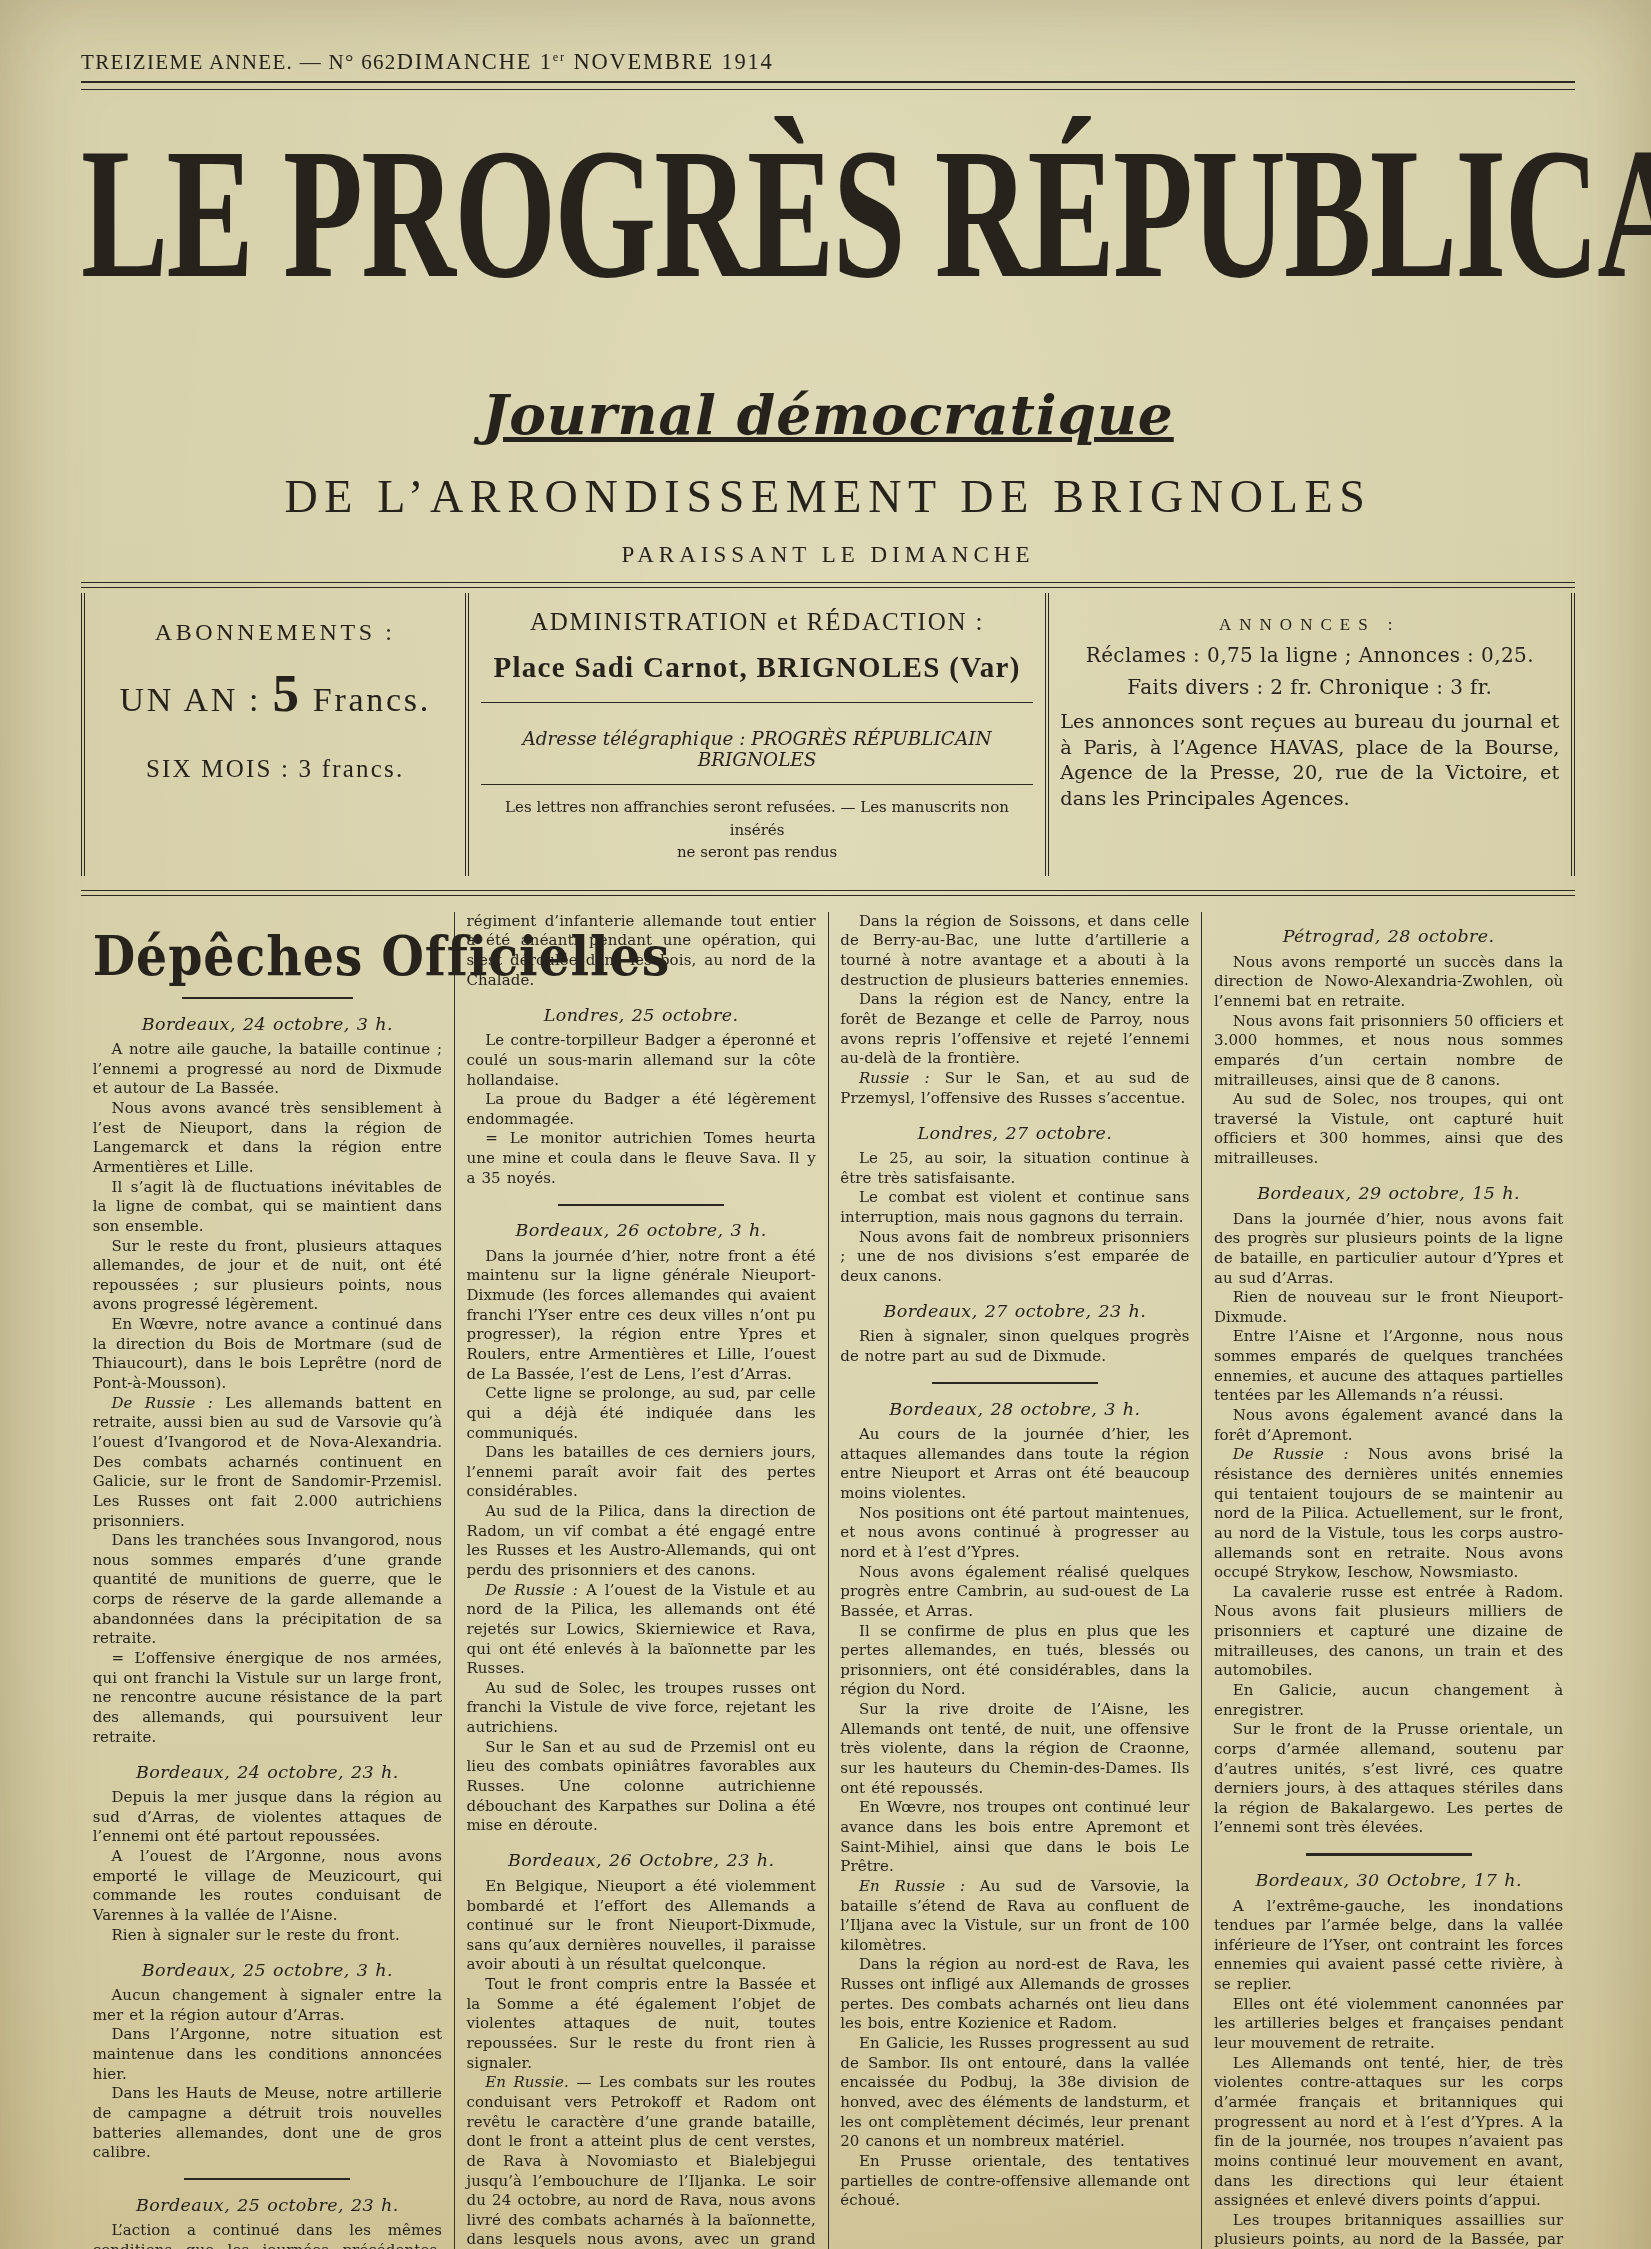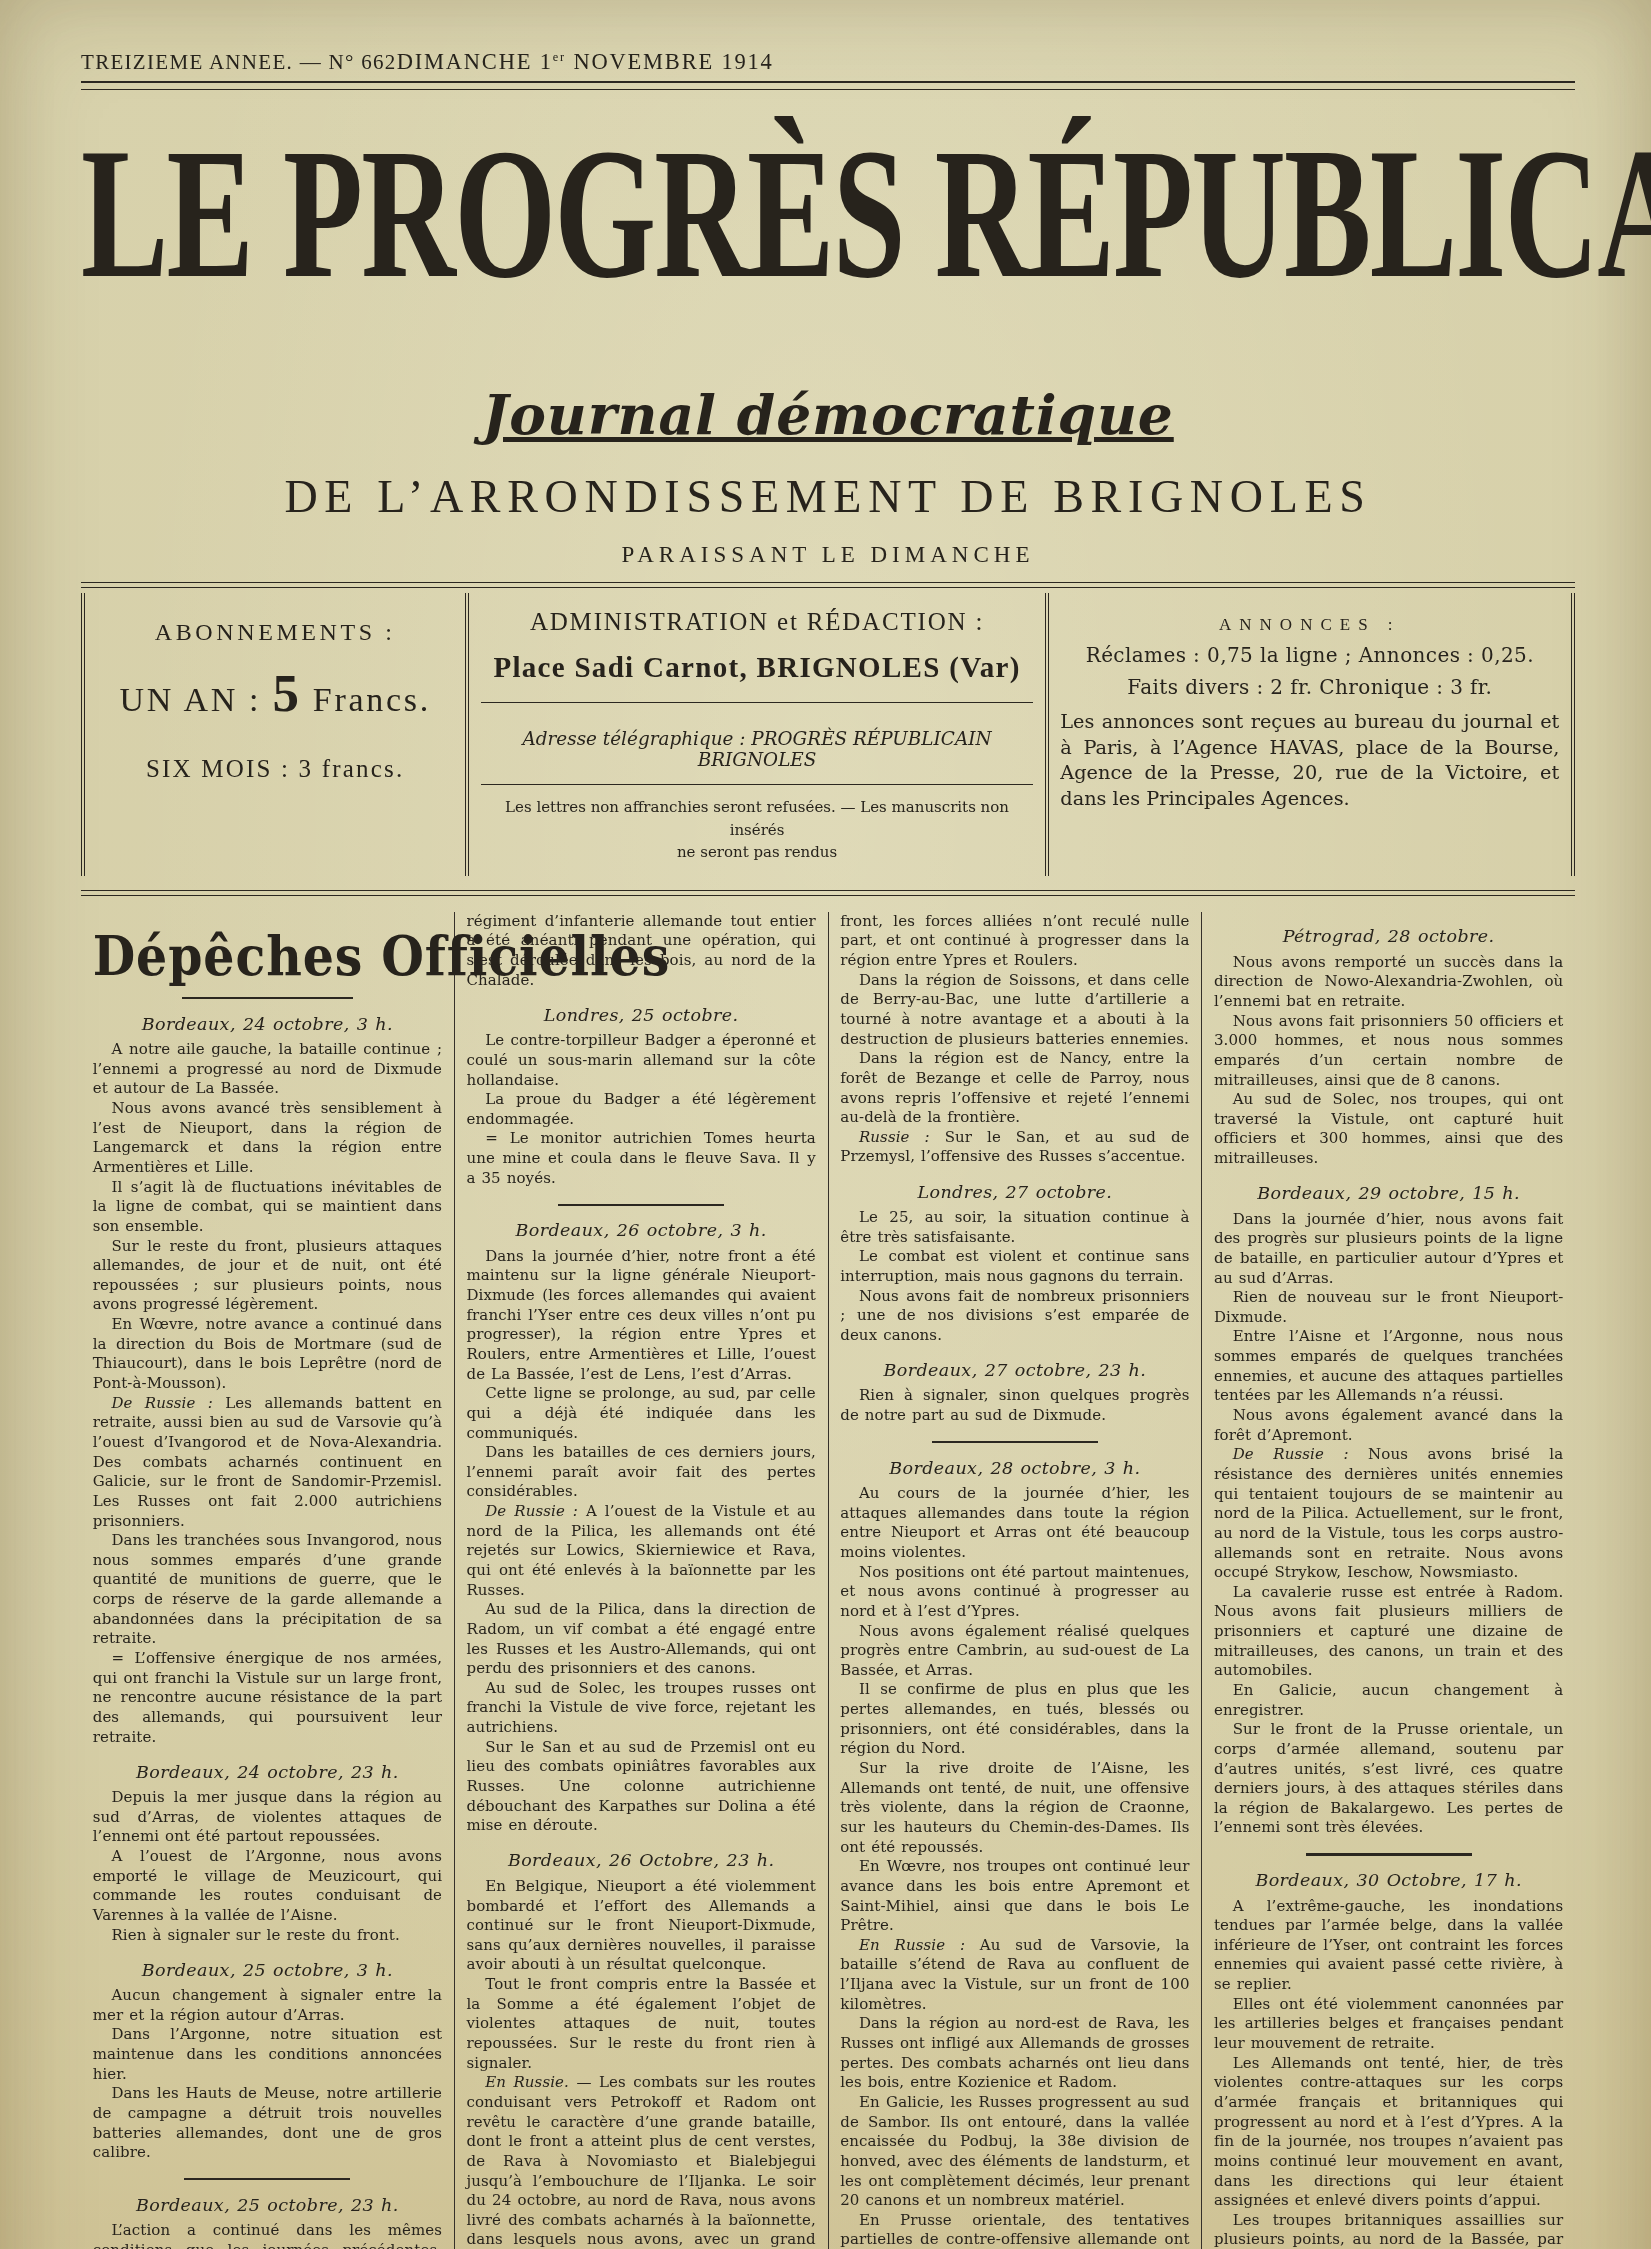--- a/index.html
+++ b/index.html
@@ -151,31 +151,30 @@
         <p class="para cont">régiment d’infanterie allemande tout entier a été anéanti pendant une opération, qui s’est déroulée dans les bois, au nord de la Chalade.</p>
         <p class="dateline">Londres, 25 octobre.</p>
         <p class="para">Le contre-torpilleur Badger a éperonné et coulé un sous-marin allemand sur la côte hollandaise.</p>
         <p class="para">La proue du Badger a été légèrement endommagée.</p>
         <p class="para">= Le monitor autrichien Tomes heurta une mine et coula dans le fleuve Sava. Il y a 35 noyés.</p>
         <div class="sep-rule"></div>
         <p class="dateline">Bordeaux, 26 octobre, 3 h.</p>
         <p class="para">Dans la journée d’hier, notre front a été maintenu sur la ligne générale Nieuport-Dixmude (les forces allemandes qui avaient franchi l’Yser entre ces deux villes n’ont pu progresser), la région entre Ypres et Roulers, entre Armentières et Lille, l’ouest de La Bassée, l’est de Lens, l’est d’Arras.</p>
         <p class="para">Cette ligne se prolonge, au sud, par celle qui a déjà été indiquée dans les communiqués.</p>
         <p class="para">Dans les batailles de ces derniers jours, l’ennemi paraît avoir fait des pertes considérables.</p>
+        <p class="para">Au sud de la Pilica, dans la direction de Radom, un vif combat a été engagé entre les Russes et les Austro-Allemands, qui ont perdu des prisonniers et des canons.</p>
         <p class="para"><em class="lead">De Russie : </em>A l’ouest de la Vistule et au nord de la Pilica, les allemands ont été rejetés sur Lowics, Skierniewice et Rava, qui ont été enlevés à la baïonnette par les Russes.</p>
-        <p class="para">Au sud de la Pilica, dans la direction de Radom, un vif combat a été engagé entre les Russes et les Austro-Allemands, qui ont perdu des prisonniers et des canons.</p>
         <p class="para">Au sud de Solec, les troupes russes ont franchi la Vistule de vive force, rejetant les autrichiens.</p>
         <p class="para">Sur le San et au sud de Przemisl ont eu lieu des combats opiniâtres favorables aux Russes. Une colonne autrichienne débouchant des Karpathes sur Dolina a été mise en déroute.</p>
         <p class="dateline">Bordeaux, 26 Octobre, 23 h.</p>
         <p class="para">En Belgique, Nieuport a été violemment bombardé et l’effort des Allemands a continué sur le front Nieuport-Dixmude, sans qu’aux dernières nouvelles, il paraisse avoir abouti à un résultat quelconque.</p>
         <p class="para">Tout le front compris entre la Bassée et la Somme a été également l’objet de violentes attaques de nuit, toutes repoussées. Sur le reste du front rien à signaler.</p>
         <p class="para"><em class="lead">En Russie. — </em>Les combats sur les routes conduisant vers Petrokoff et Radom ont revêtu le caractère d’une grande bataille, dont le front a atteint plus de cent verstes, de Rava à Novomiasto et Bialebjegui jusqu’à l’embouchure de l’Iljanka. Le soir du 24 octobre, au nord de Rava, nous avons livré des combats acharnés à la baïonnette, dans lesquels nous avons, avec un grand succès, infligé aux allemands des pertes considérables. Dans le seul village de Morchidlo nous avons dû enterrer plus de 700 allemands tués dans un combat à la baïonnette, Près du village de Mazimerjeff nous avons enlevé deux batteries allemandes de mitrailleuses. Nos troupes se sont emparées de la forêt de Nemglovo, au sud-est de Rava, où nous avons fait 400 prisonniers.</p>
       </div>
     <div class="col">
-        <p class="para cont">front, les forces alliées n’ont reculé nulle part, et ont continué à progresser dans la région entre Ypres et Roulers.</p>
         <p class="para">Dans la région de Soissons, et dans celle de Berry-au-Bac, une lutte d’artillerie a tourné à notre avantage et a abouti à la destruction de plusieurs batteries ennemies.</p>
         <p class="para">Dans la région est de Nancy, entre la forêt de Bezange et celle de Parroy, nous avons repris l’offensive et rejeté l’ennemi au-delà de la frontière.</p>
         <p class="para"><em class="lead">Russie : </em>Sur le San, et au sud de Przemysl, l’offensive des Russes s’accentue.</p>
         <p class="dateline">Londres, 27 octobre.</p>
         <p class="para">Le 25, au soir, la situation continue à être très satisfaisante.</p>
         <p class="para">Le combat est violent et continue sans interruption, mais nous gagnons du terrain.</p>
         <p class="para">Nous avons fait de nombreux prisonniers ; une de nos divisions s’est emparée de deux canons.</p>
         <p class="dateline">Bordeaux, 27 octobre, 23 h.</p>
         <p class="para">Rien à signaler, sinon quelques progrès de notre part au sud de Dixmude.</p>
         <div class="sep-rule"></div>

